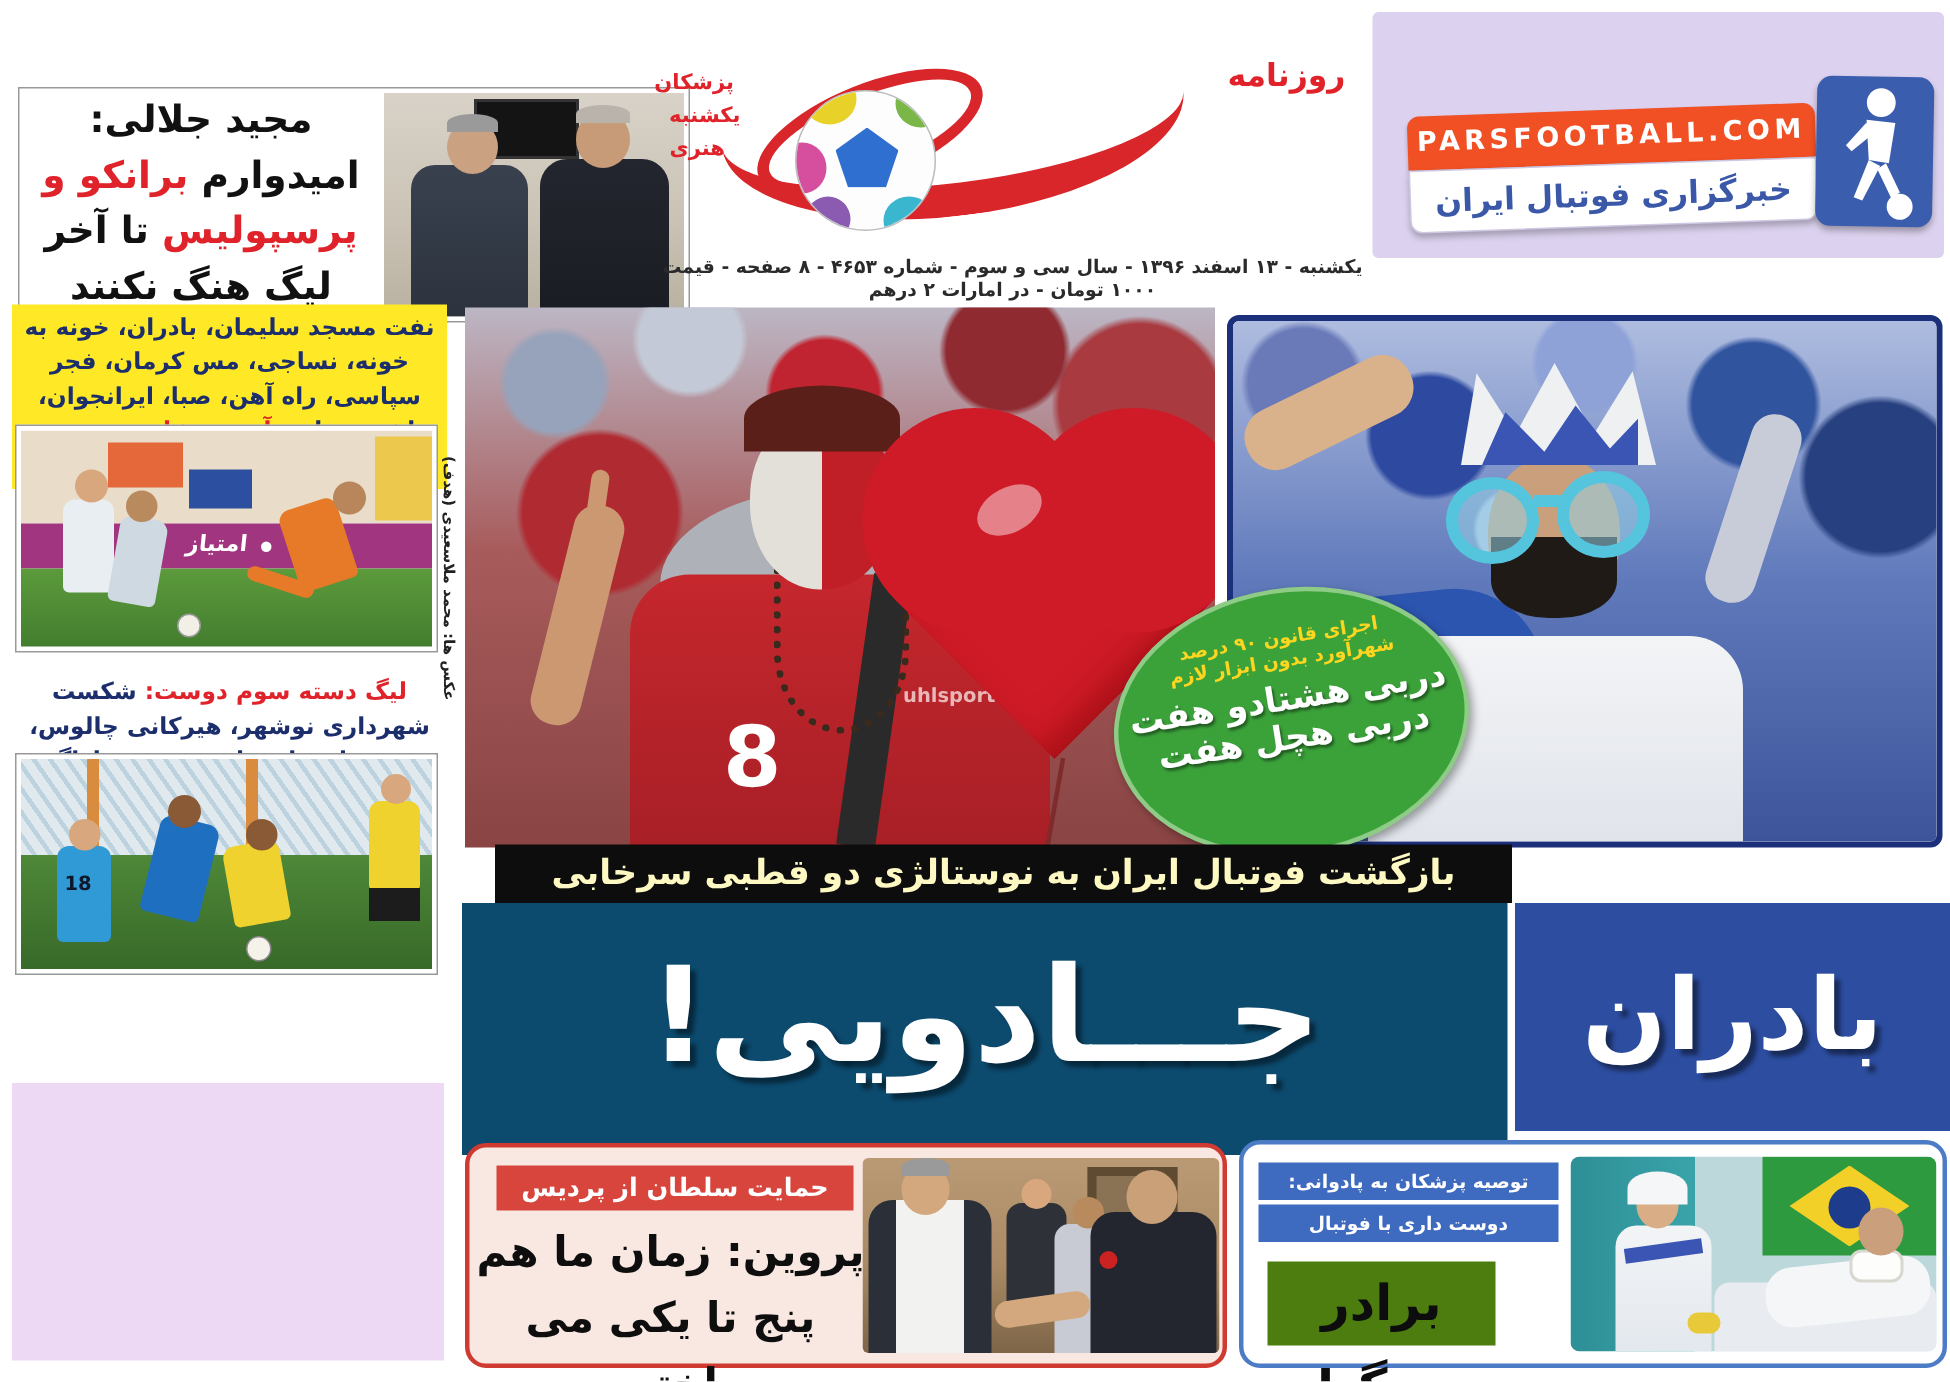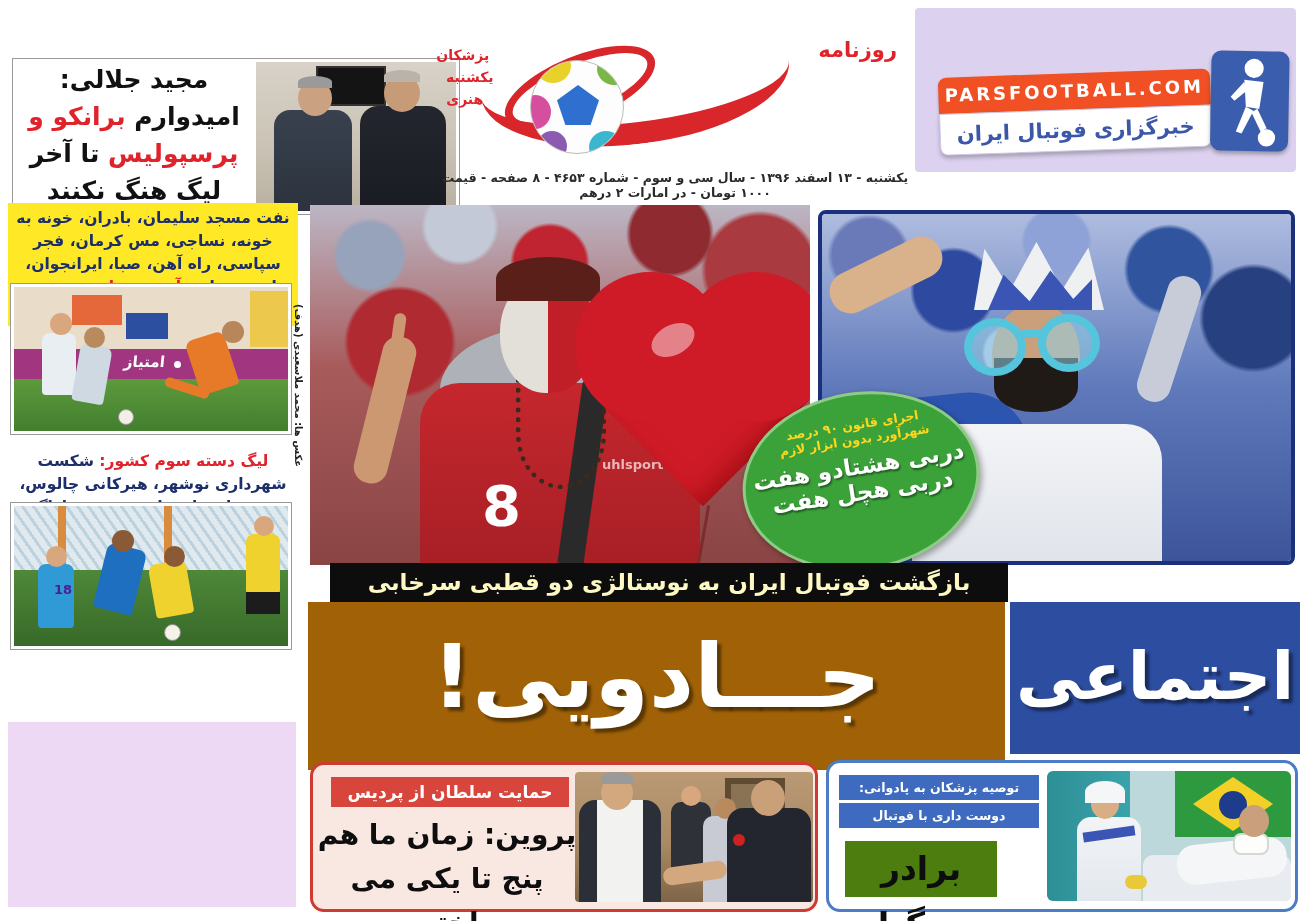--- a/index.html
+++ b/index.html
@@ -136,31 +136,31 @@
       <div class="abs" style="left:150px;top:96px;width:46px;height:10px;background:#e77a28;border-radius:5px;transform:rotate(18deg);"></div>
       <div class="abs" style="left:104px;top:122px;width:16px;height:16px;border-radius:50%;background:#f2efe6;border:1px solid #999;"></div>
     </div>
   </div>
 
   <div class="abs rtl" style="left:293px;top:292px;height:175px;writing-mode:vertical-rl;font-size:10px;color:#222;font-weight:bold;">
     <span>عکس ها: محمد ملاسعیدی (هدف)</span>
   </div>
 
   <div class="abs rtl c b" style="left:8px;top:450px;width:290px;font-size:15.5px;line-height:23px;">
-    <span class="red">لیگ دسته سوم کشور: </span><span class="navy">شکست شهرداری نوشهر، هیرکانی چالوس، شهرداری اردبیل، و توقف پاراگ</span>
+    <span class="red">لیگ دسته سوم دوست: </span><span class="navy">شکست شهرداری نوشهر، هیرکانی چالوس، شهرداری اردبیل، و توقف پاراگ</span>
   </div>
 
   <div class="abs pframe" style="left:10px;top:502px;width:282px;height:148px;">
     <div class="scene">
       <div class="abs" style="left:0;top:0;width:100%;height:64px;background:repeating-linear-gradient(55deg,#dfe9ee 0 6px,#bcd2de 6px 9px),#e6eef2;"></div>
       <div class="abs" style="left:44px;top:0;width:8px;height:64px;background:#d98b3e;"></div>
       <div class="abs" style="left:150px;top:0;width:8px;height:64px;background:#d98b3e;"></div>
       <div class="abs" style="left:0;top:64px;width:100%;height:84px;background:linear-gradient(180deg,#4e8838,#356627);"></div>
       <div class="player-torso" style="left:24px;top:58px;width:36px;height:64px;background:#2f9ad6;">
-        <span class="abs b" style="left:16px;top:18px;color:#4c1d95;font-size:13px;">18</span>
+        <span class="abs b" style="left:5px;top:18px;color:#0f172a;font-size:13px;">18</span>
       </div>
       <div class="head" style="left:32px;top:40px;width:21px;height:21px;"></div>
       <div class="player-torso" style="left:86px;top:40px;width:40px;height:66px;background:#1f6fc0;transform:rotate(14deg);"></div>
       <div class="head" style="left:98px;top:24px;width:22px;height:22px;background:#8a5a36;"></div>
       <div class="player-torso" style="left:138px;top:56px;width:38px;height:54px;background:#efd22e;transform:rotate(-10deg);"></div>
       <div class="head" style="left:150px;top:40px;width:21px;height:21px;background:#8a5a36;"></div>
       <div class="player-torso" style="left:232px;top:28px;width:34px;height:60px;background:#efd22e;"></div>
       <div class="abs" style="left:232px;top:86px;width:34px;height:22px;background:#1c1c1c;"></div>
       <div class="head" style="left:240px;top:10px;width:20px;height:20px;"></div>
       <div class="abs" style="left:150px;top:118px;width:17px;height:17px;border-radius:50%;background:#f5f2ea;border:1px solid #888;"></div>
@@ -209,25 +209,25 @@
     <div class="rtl b" style="margin-top:22px;color:#ffd61f;font-size:12.5px;"><span>اجرای قانون ۹۰ درصد</span></div>
     <div class="rtl b" style="color:#ffd61f;font-size:12.5px;"><span>شهرآورد بدون ابزار لازم</span></div>
     <div class="rtl b" style="margin-top:6px;color:#fff;font-size:23px;text-shadow:1px 2px 2px rgba(0,0,0,.45);"><span>دربی هشتادو هفت</span></div>
     <div class="rtl b" style="color:#fff;font-size:23px;text-shadow:1px 2px 2px rgba(0,0,0,.45);"><span>دربی هچل هفت</span></div>
   </div>
 
   <div class="abs c" style="left:330px;top:563px;width:678px;height:39px;background:#0d0d0d;">
     <span class="rtl b" style="display:block;color:#fef9c3;font-size:23px;line-height:39px;">بازگشت فوتبال ایران به نوستالژی دو قطبی سرخابی</span>
   </div>
 
-  <div class="abs c" style="left:308px;top:602px;width:697px;height:168px;background:#a16207;">
+  <div class="abs c" style="left:308px;top:602px;width:697px;height:168px;background:#0c4a6e;">
     <span class="rtl b" style="display:block;color:#fff;font-size:88px;line-height:150px;text-shadow:4px 4px 3px rgba(0,0,0,.45);">جـــادویی!</span>
   </div>
   <div class="abs c" style="left:1010px;top:602px;width:290px;height:152px;background:#2c4da0;">
-    <span class="rtl b" style="display:block;color:#fff;font-size:66px;line-height:150px;text-shadow:4px 4px 3px rgba(0,0,0,.45);">اجتماعی</span>
+    <span class="rtl b" style="display:block;color:#fff;font-size:66px;line-height:150px;text-shadow:4px 4px 3px rgba(0,0,0,.45);">بادران</span>
   </div>
 
   <div class="abs" style="left:310px;top:762px;width:508px;height:150px;background:#f9e8e2;border:3px solid #cf3a31;border-radius:14px;">
     <div class="abs c" style="left:18px;top:12px;width:238px;height:30px;background:#d8453c;">
       <span class="rtl b" style="display:block;color:#fff;font-size:17px;line-height:30px;">حمایت سلطان از پردیس</span>
     </div>
     <div class="abs rtl c b" style="left:4px;top:48px;width:260px;font-size:28px;line-height:44px;color:#0e0e0e;">
       <div><span>پروین: زمان ما هم</span></div>
       <div><span>پنج تا یکی می باختیم</span></div>
     </div>

